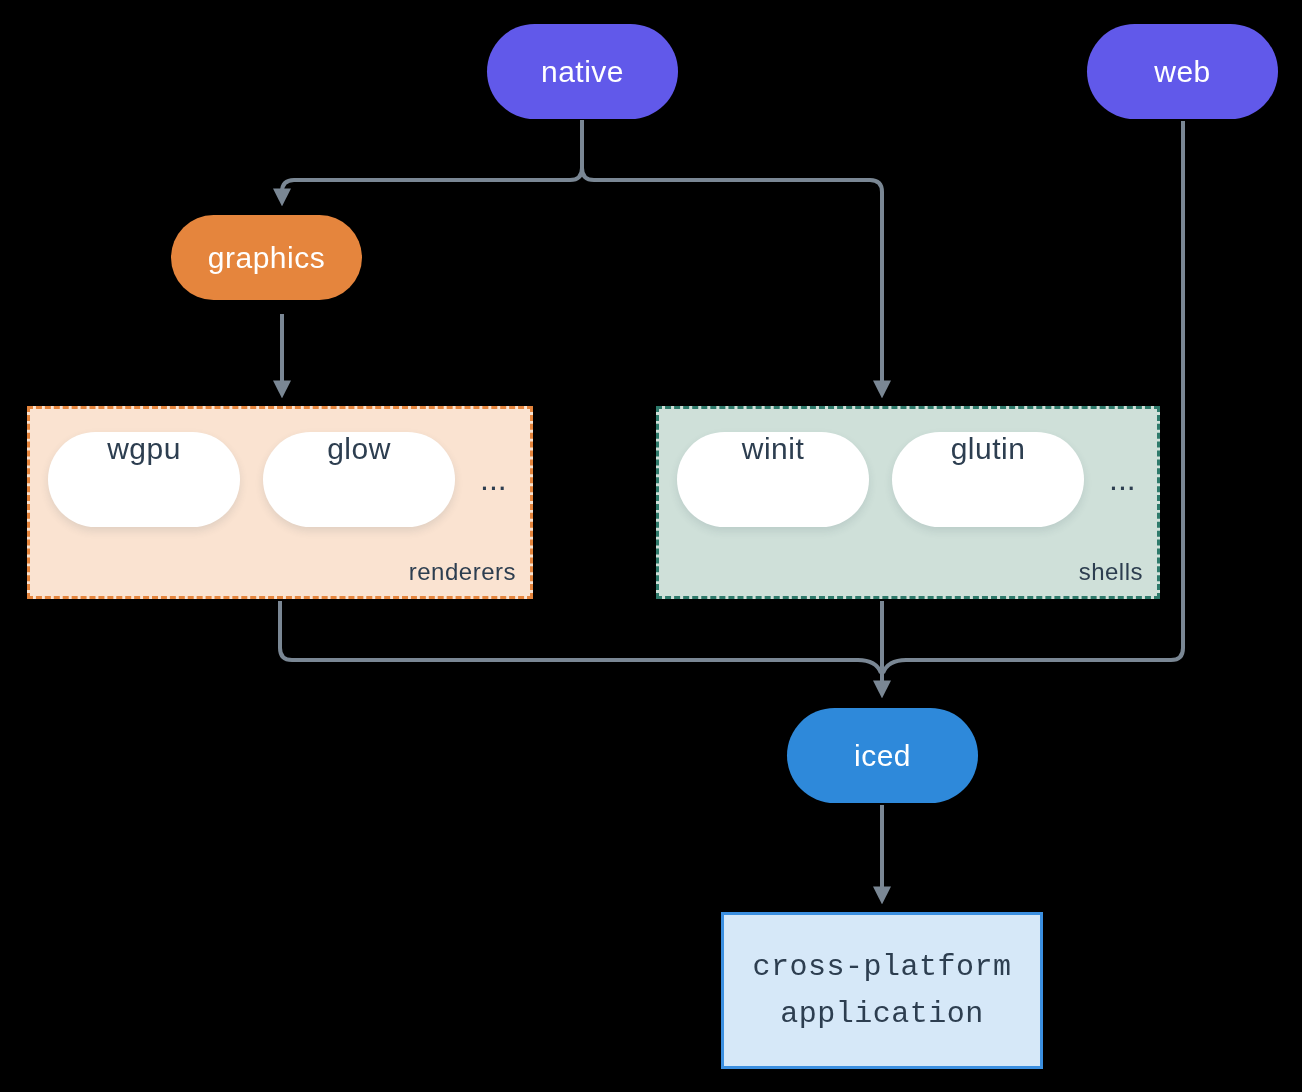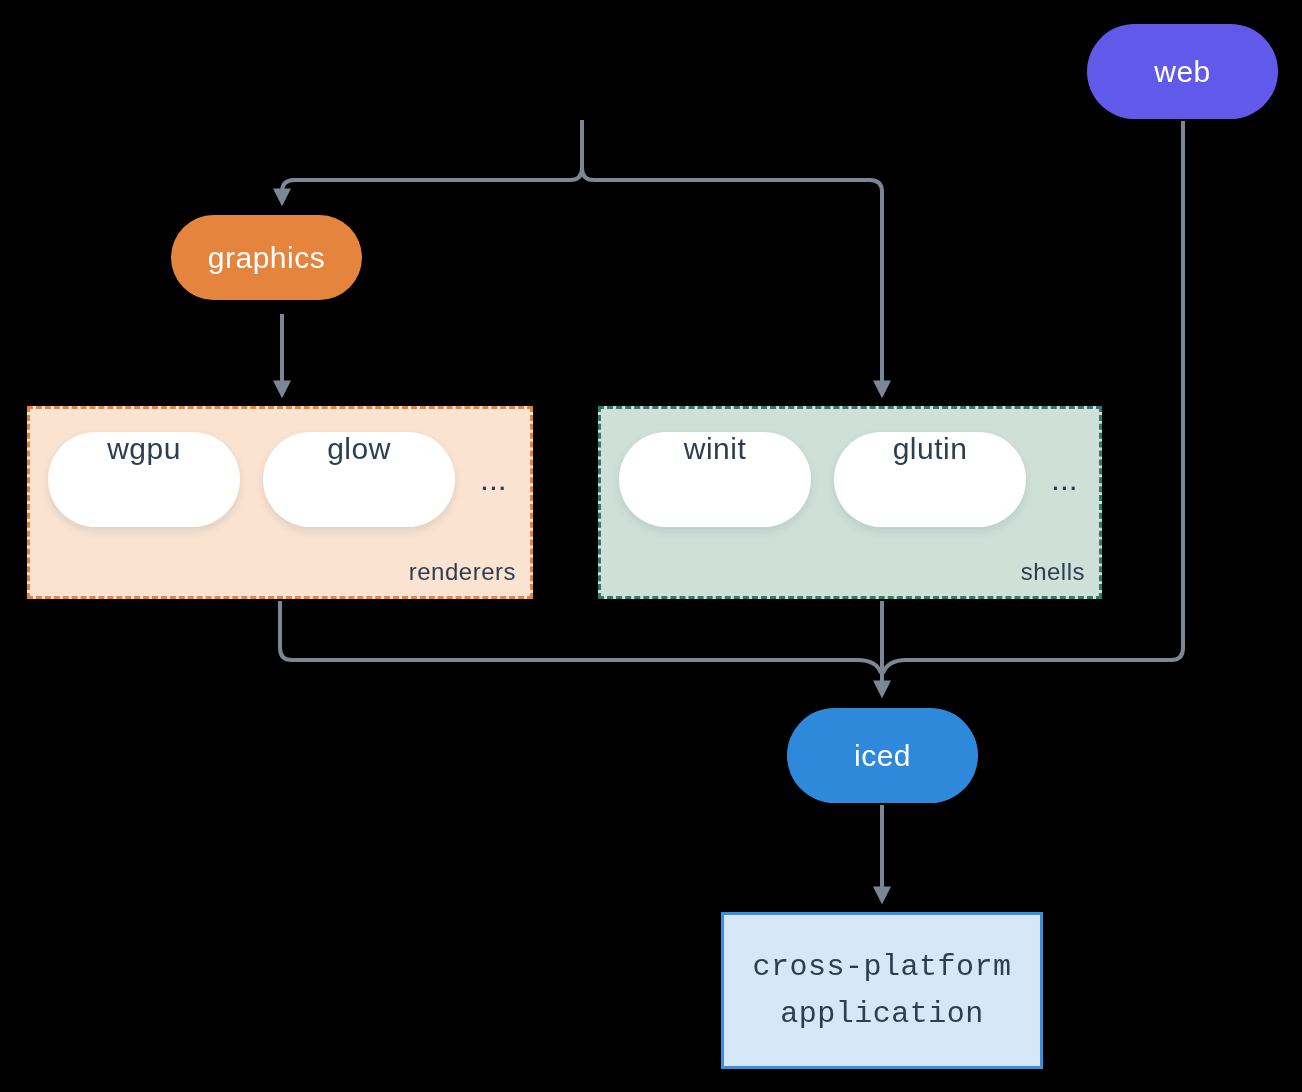--- a/index.html
+++ b/index.html
@@ -115,21 +115,21 @@
     font-size: 30px;
     line-height: 47px;
     letter-spacing: 0.5px;
     font-family: Liberation Mono, monospace;
   }
 
   #native   { left: 487px;  top: 24px;  width: 191px; height: 95px; }
   #web      { left: 1087px; top: 24px;  width: 191px; height: 95px; }
   #graphics { left: 171px;  top: 215px; width: 191px; height: 85px; justify-content: center; }
   #renderers{ left: 27px;   top: 406px; width: 506px; height: 193px; }
-  #shells   { left: 598px;  top: 406px; width: 504px; height: 193px; }
+  #shells   { left: 656px;  top: 406px; width: 504px; height: 193px; }
   #iced     { left: 787px;  top: 708px; width: 191px; height: 95px; }
 </style>
 </head>
 <body>
 
 <div class="canvas">
 
   <svg class="connectors" viewBox="0 0 1302 1092">
     <defs>
       <marker id="arrowhead" viewBox="0 0 10 10" refX="7" refY="5" markerWidth="4.5" markerHeight="4.5" orient="auto">
@@ -139,20 +139,23 @@
 
     <path class="edge" marker-end="url(#arrowhead)" d="M582,120 L582,168 Q582,180 570,180 L294,180 Q282,180 282,192 L282,201"></path>
     <path class="edge" marker-end="url(#arrowhead)" d="M582,120 L582,168 Q582,180 594,180 L870,180 Q882,180 882,192 L882,393"></path>
     <path class="edge" marker-end="url(#arrowhead)" d="M282,314 L282,393"></path>
     <path class="edge" d="M280,601 L280,648 Q280,660 292,660 L858,660 Q876,660 881,673"></path>
     <path class="edge" d="M1183,121 L1183,648 Q1183,660 1171,660 L906,660 Q888,660 883,673"></path>
     <path class="edge" marker-end="url(#arrowhead)" d="M882,601 L882,693"></path>
     <path class="edge" marker-end="url(#arrowhead)" d="M882,805 L882,899"></path>
   </svg>
 
+  <div id="native" class="pill pill-purple">
+    <span>native</span>
+  </div>
 
   <div id="web" class="pill pill-purple">
     <span>web</span>
   </div>
 
   <div id="graphics" class="pill pill-orange">
     <span>graphics</span>
   </div>
 
   <div id="renderers" class="group group-renderers">

